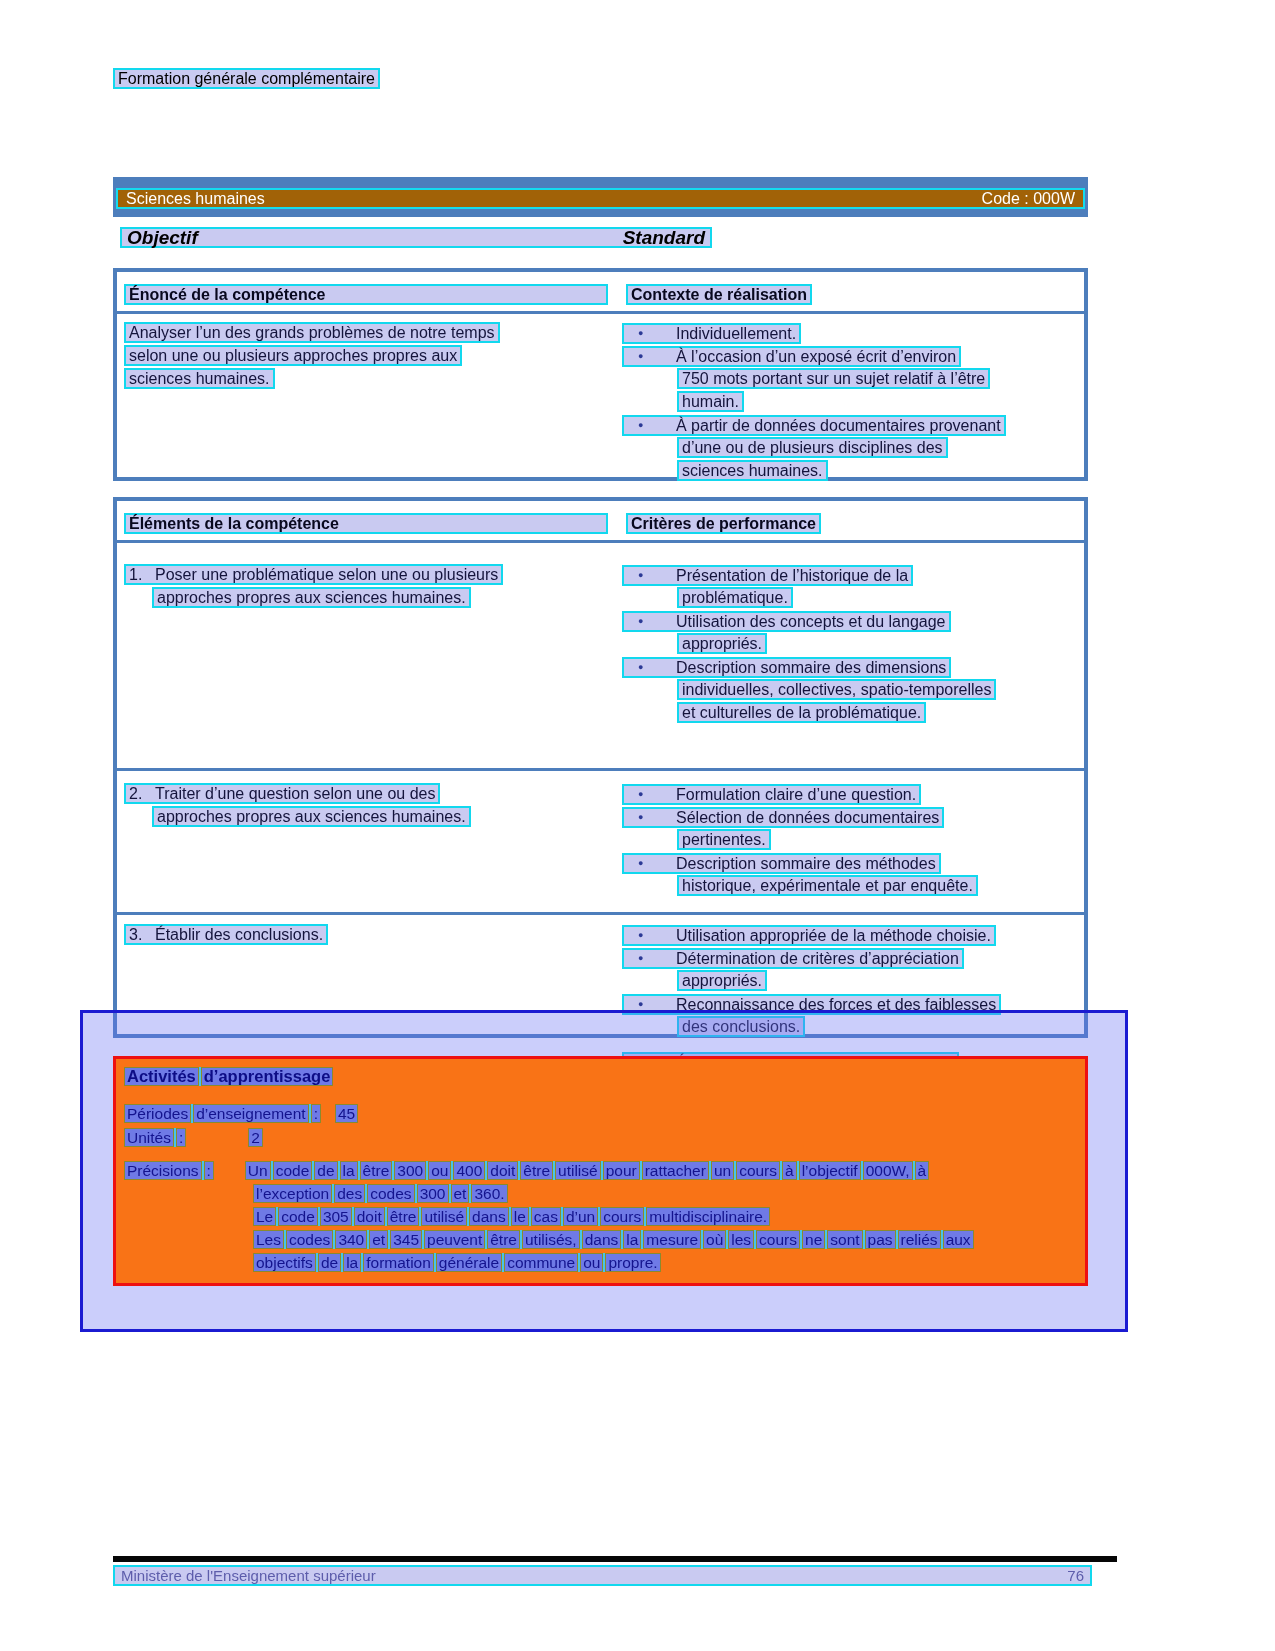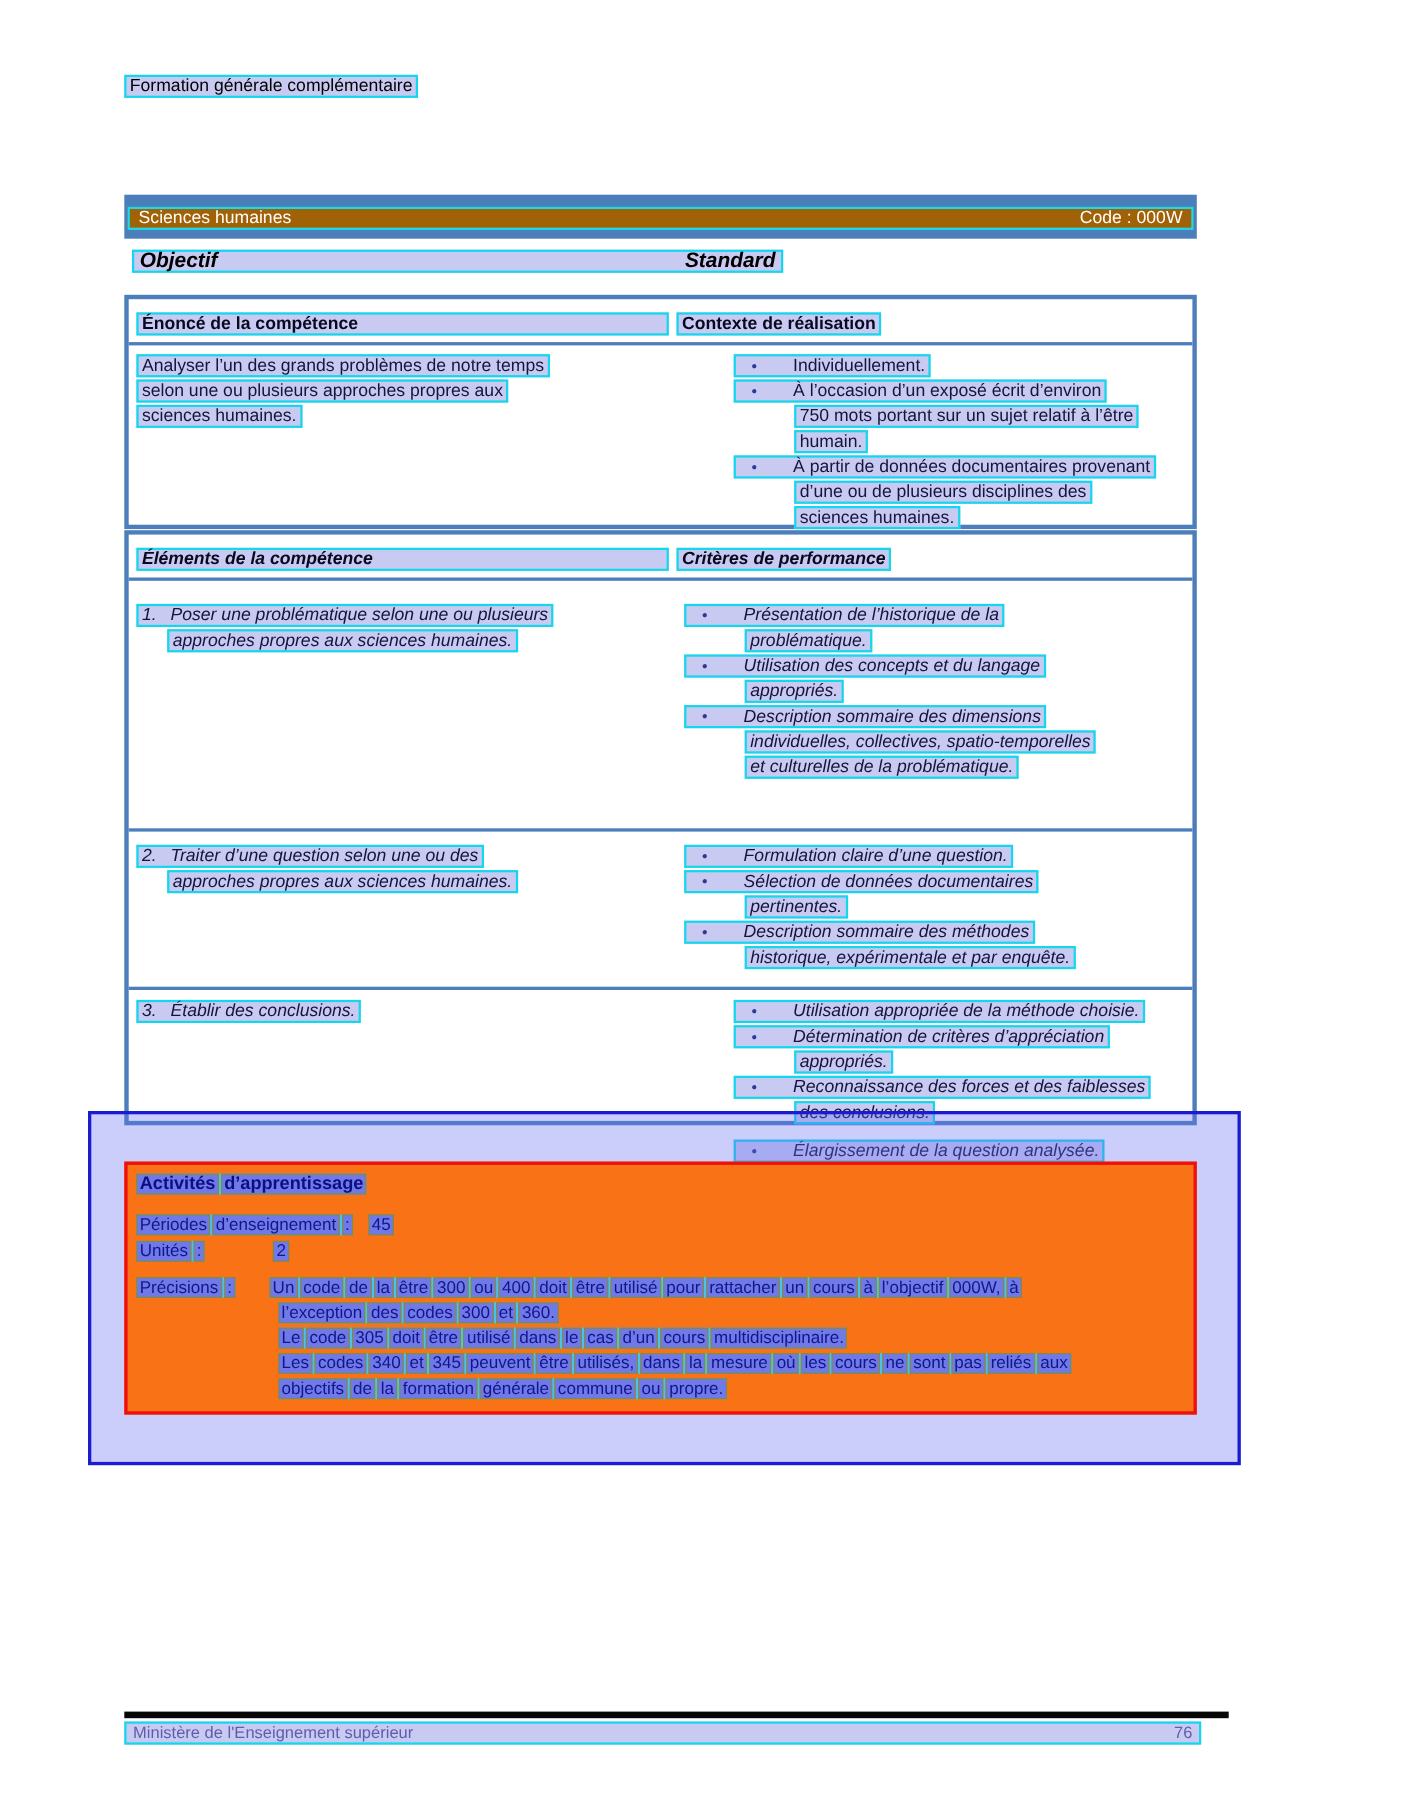--- a/index.html
+++ b/index.html
@@ -22,27 +22,27 @@
       border:2px solid #15dcee;box-sizing:border-box;display:flex;justify-content:space-between;
       align-items:center;color:#ffffff;font-size:16px;padding:0 8px;}
   
   .obj-row{position:absolute;left:120px;top:227px;width:592px;height:23px;}
   .obj-row .hl{width:100%;justify-content:space-between;font-size:19px;font-weight:bold;
       font-style:italic;color:#000000;padding:0 5px;}
   
   .tbl{position:absolute;left:113px;width:975px;border:4px solid #4d7ebc;box-sizing:border-box;
        background:#ffffff;display:flex;flex-direction:column;}
   .tbl1{top:268px;height:213px;}
-  .tbl2{top:482px;height:541px;font-style:italic;}
-  .thead{display:flex;padding:12px 0 6px 7px;flex:none;}
+  .tbl2{top:497px;height:541px;}
+  .thead{display:flex;padding:12px 0 6px 7px;flex:none;gap:11px;}
   .hcell{font-weight:bold;color:#08081e;}
   .hcell.l{width:484px;margin-right:7px;}
   .sep{height:3px;background:#4d7ebc;flex:none;}
   .trow{display:flex;flex:none;}
-  .trow.grow{flex:1;gap:45px;}
+  .trow.grow{flex:1;}
   .tleft{width:495px;box-sizing:border-box;padding-left:7px;}
   .tright{flex:1;padding-left:10px;}
   .pt8{padding-top:8px;} .pt21{padding-top:21px;} .pt12{padding-top:12px;} .pt9{padding-top:9px;}
   .gap12{margin-top:12px;}
   
   .overlay{position:absolute;left:80px;top:1010px;width:1048px;height:322px;
       background:rgba(104,112,242,0.34);border:3px solid #1b1bd1;box-sizing:border-box;z-index:5;}
   .redbox{position:absolute;left:113px;top:1056px;width:975px;height:230px;
       border:3px solid #ee1010;box-sizing:border-box;background:#f97316;z-index:6;
       padding:8px 0 0 8px;font-size:16px;color:#14148e;}

